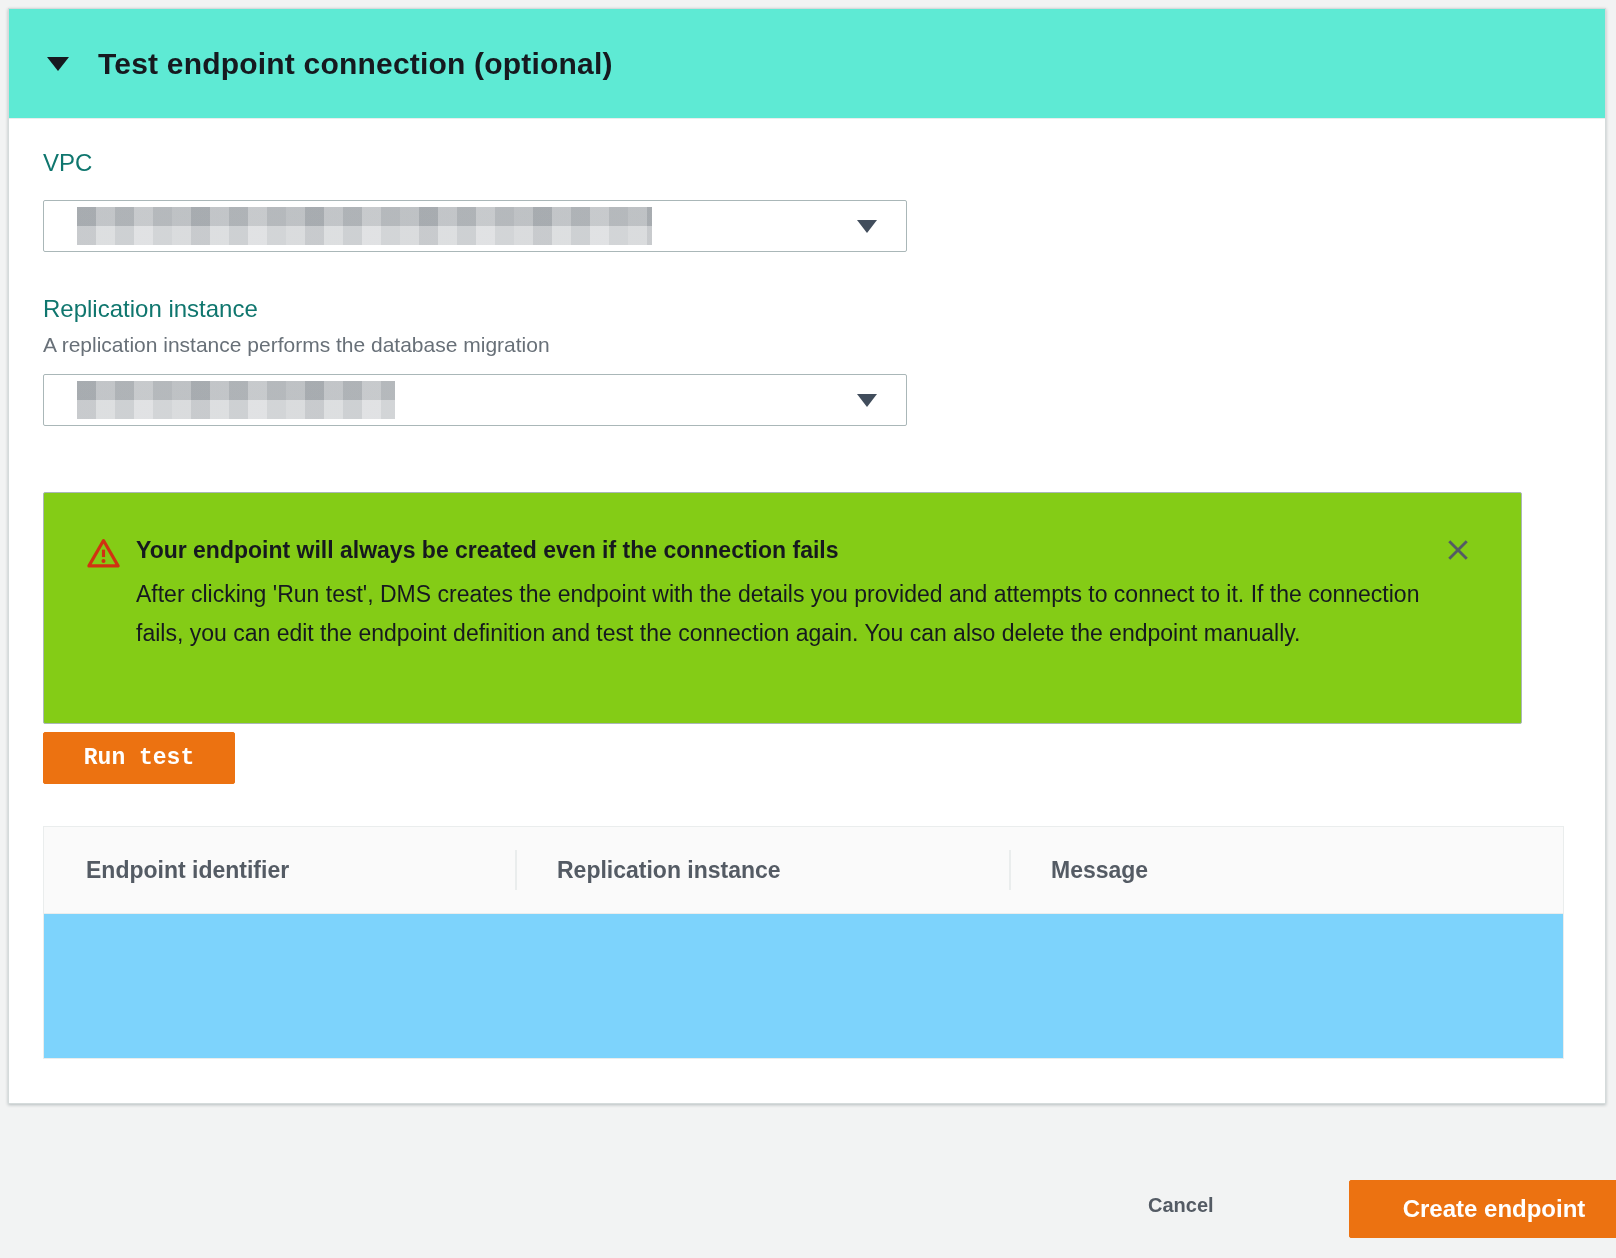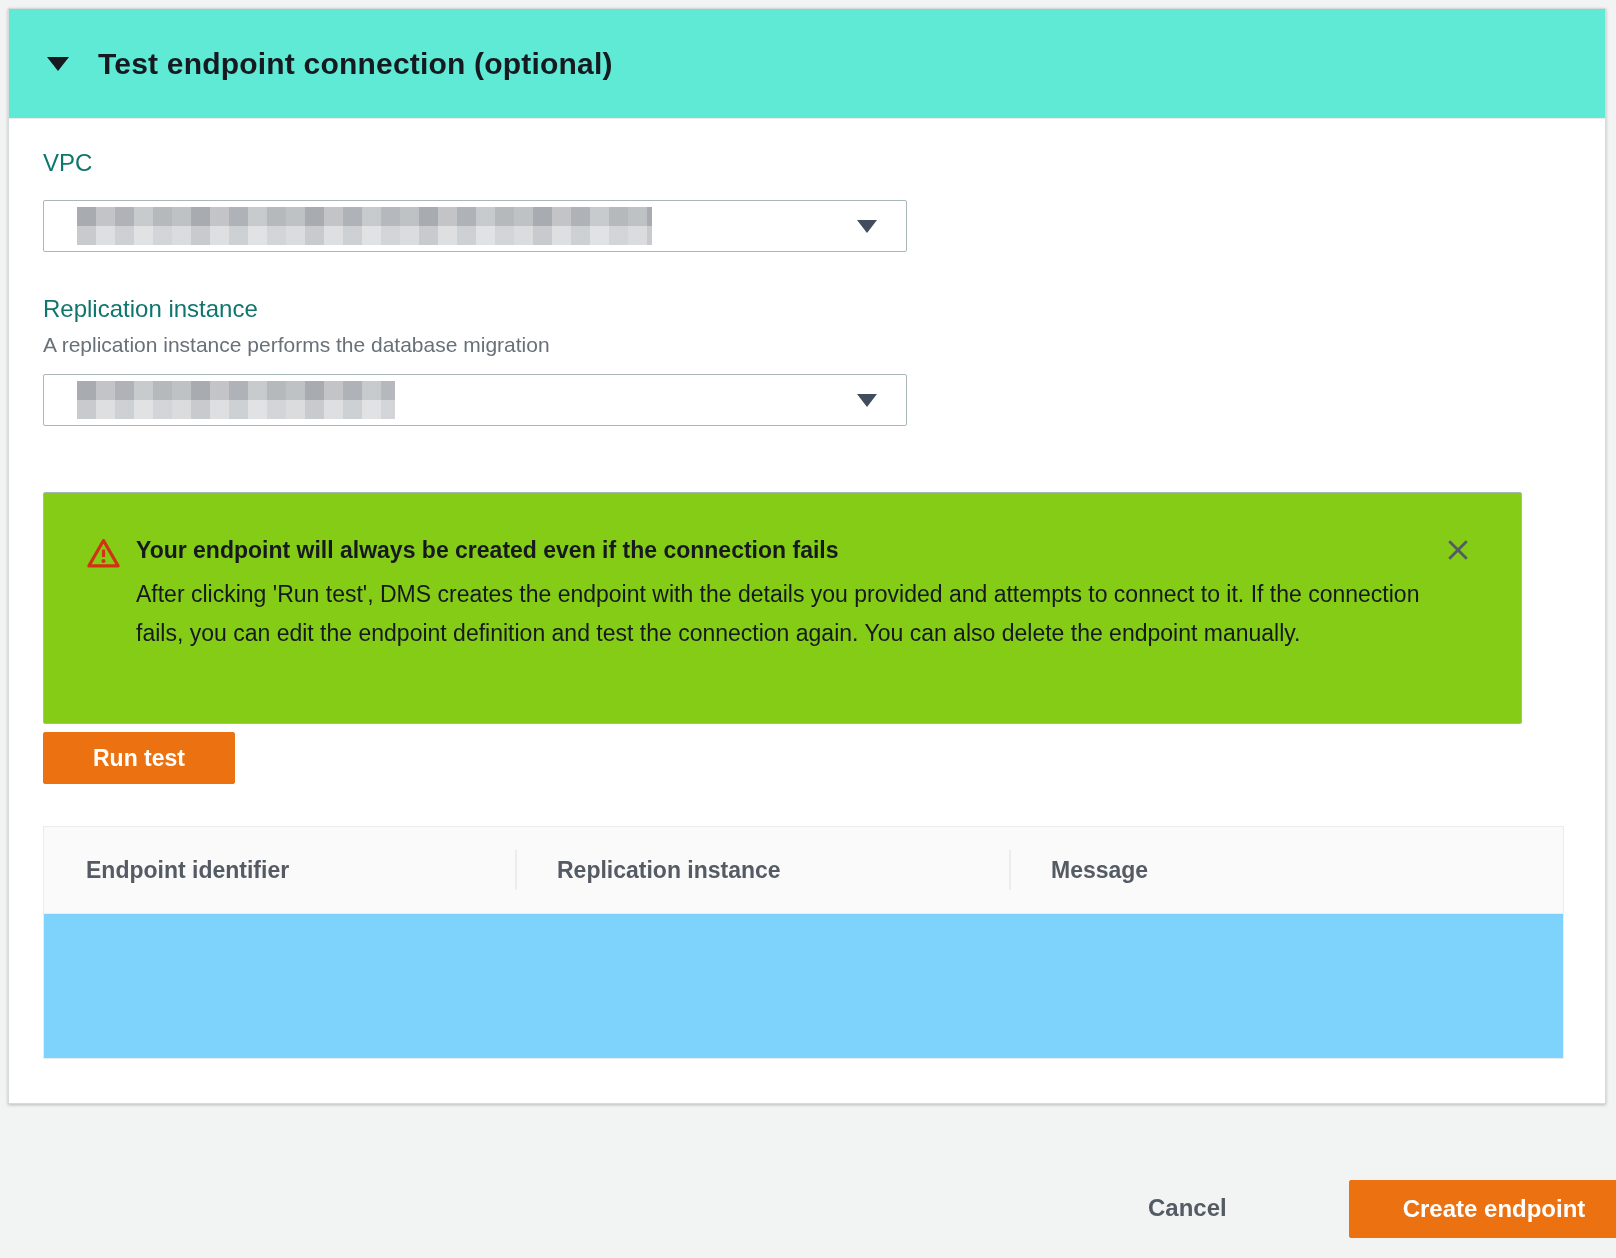--- a/index.html
+++ b/index.html
@@ -116,20 +116,21 @@
     border:1px solid #ec7211;
     border-radius:2px;
     color:#fff; font-weight:bold;
     font-family:inherit;
     cursor:pointer;
   }
   .run-test {
     position:absolute; left:34px; top:723px;
     width:192px; height:52px;
     font-size:23px;
+    font-family:Liberation Mono, monospace;
   }
 
   
   .results-table {
     position:absolute; left:34px; top:817px;
     width:1521px; height:233px;
     background:#7dd3fc;
     border:1px solid #eaeded;
   }
   .thead {
@@ -159,21 +160,21 @@
     padding-top:26px;
     text-align:center;
     font-size:23px; color:#687078;
   }
 
   
   .cancel-btn {
     position:absolute; left:1134px; top:1190px;
     background:none; border:none; cursor:pointer;
     font-family:inherit;
-    font-size:24px; font-weight:bold; color:#545b64;
+    font-size:20px; font-weight:bold; color:#545b64;
     padding:4px 14px;
   }
   .create-btn {
     position:absolute; left:1349px; top:1180px;
     width:290px; height:58px;
     font-size:24px;
   }
 </style>
 </head>
 <body>

